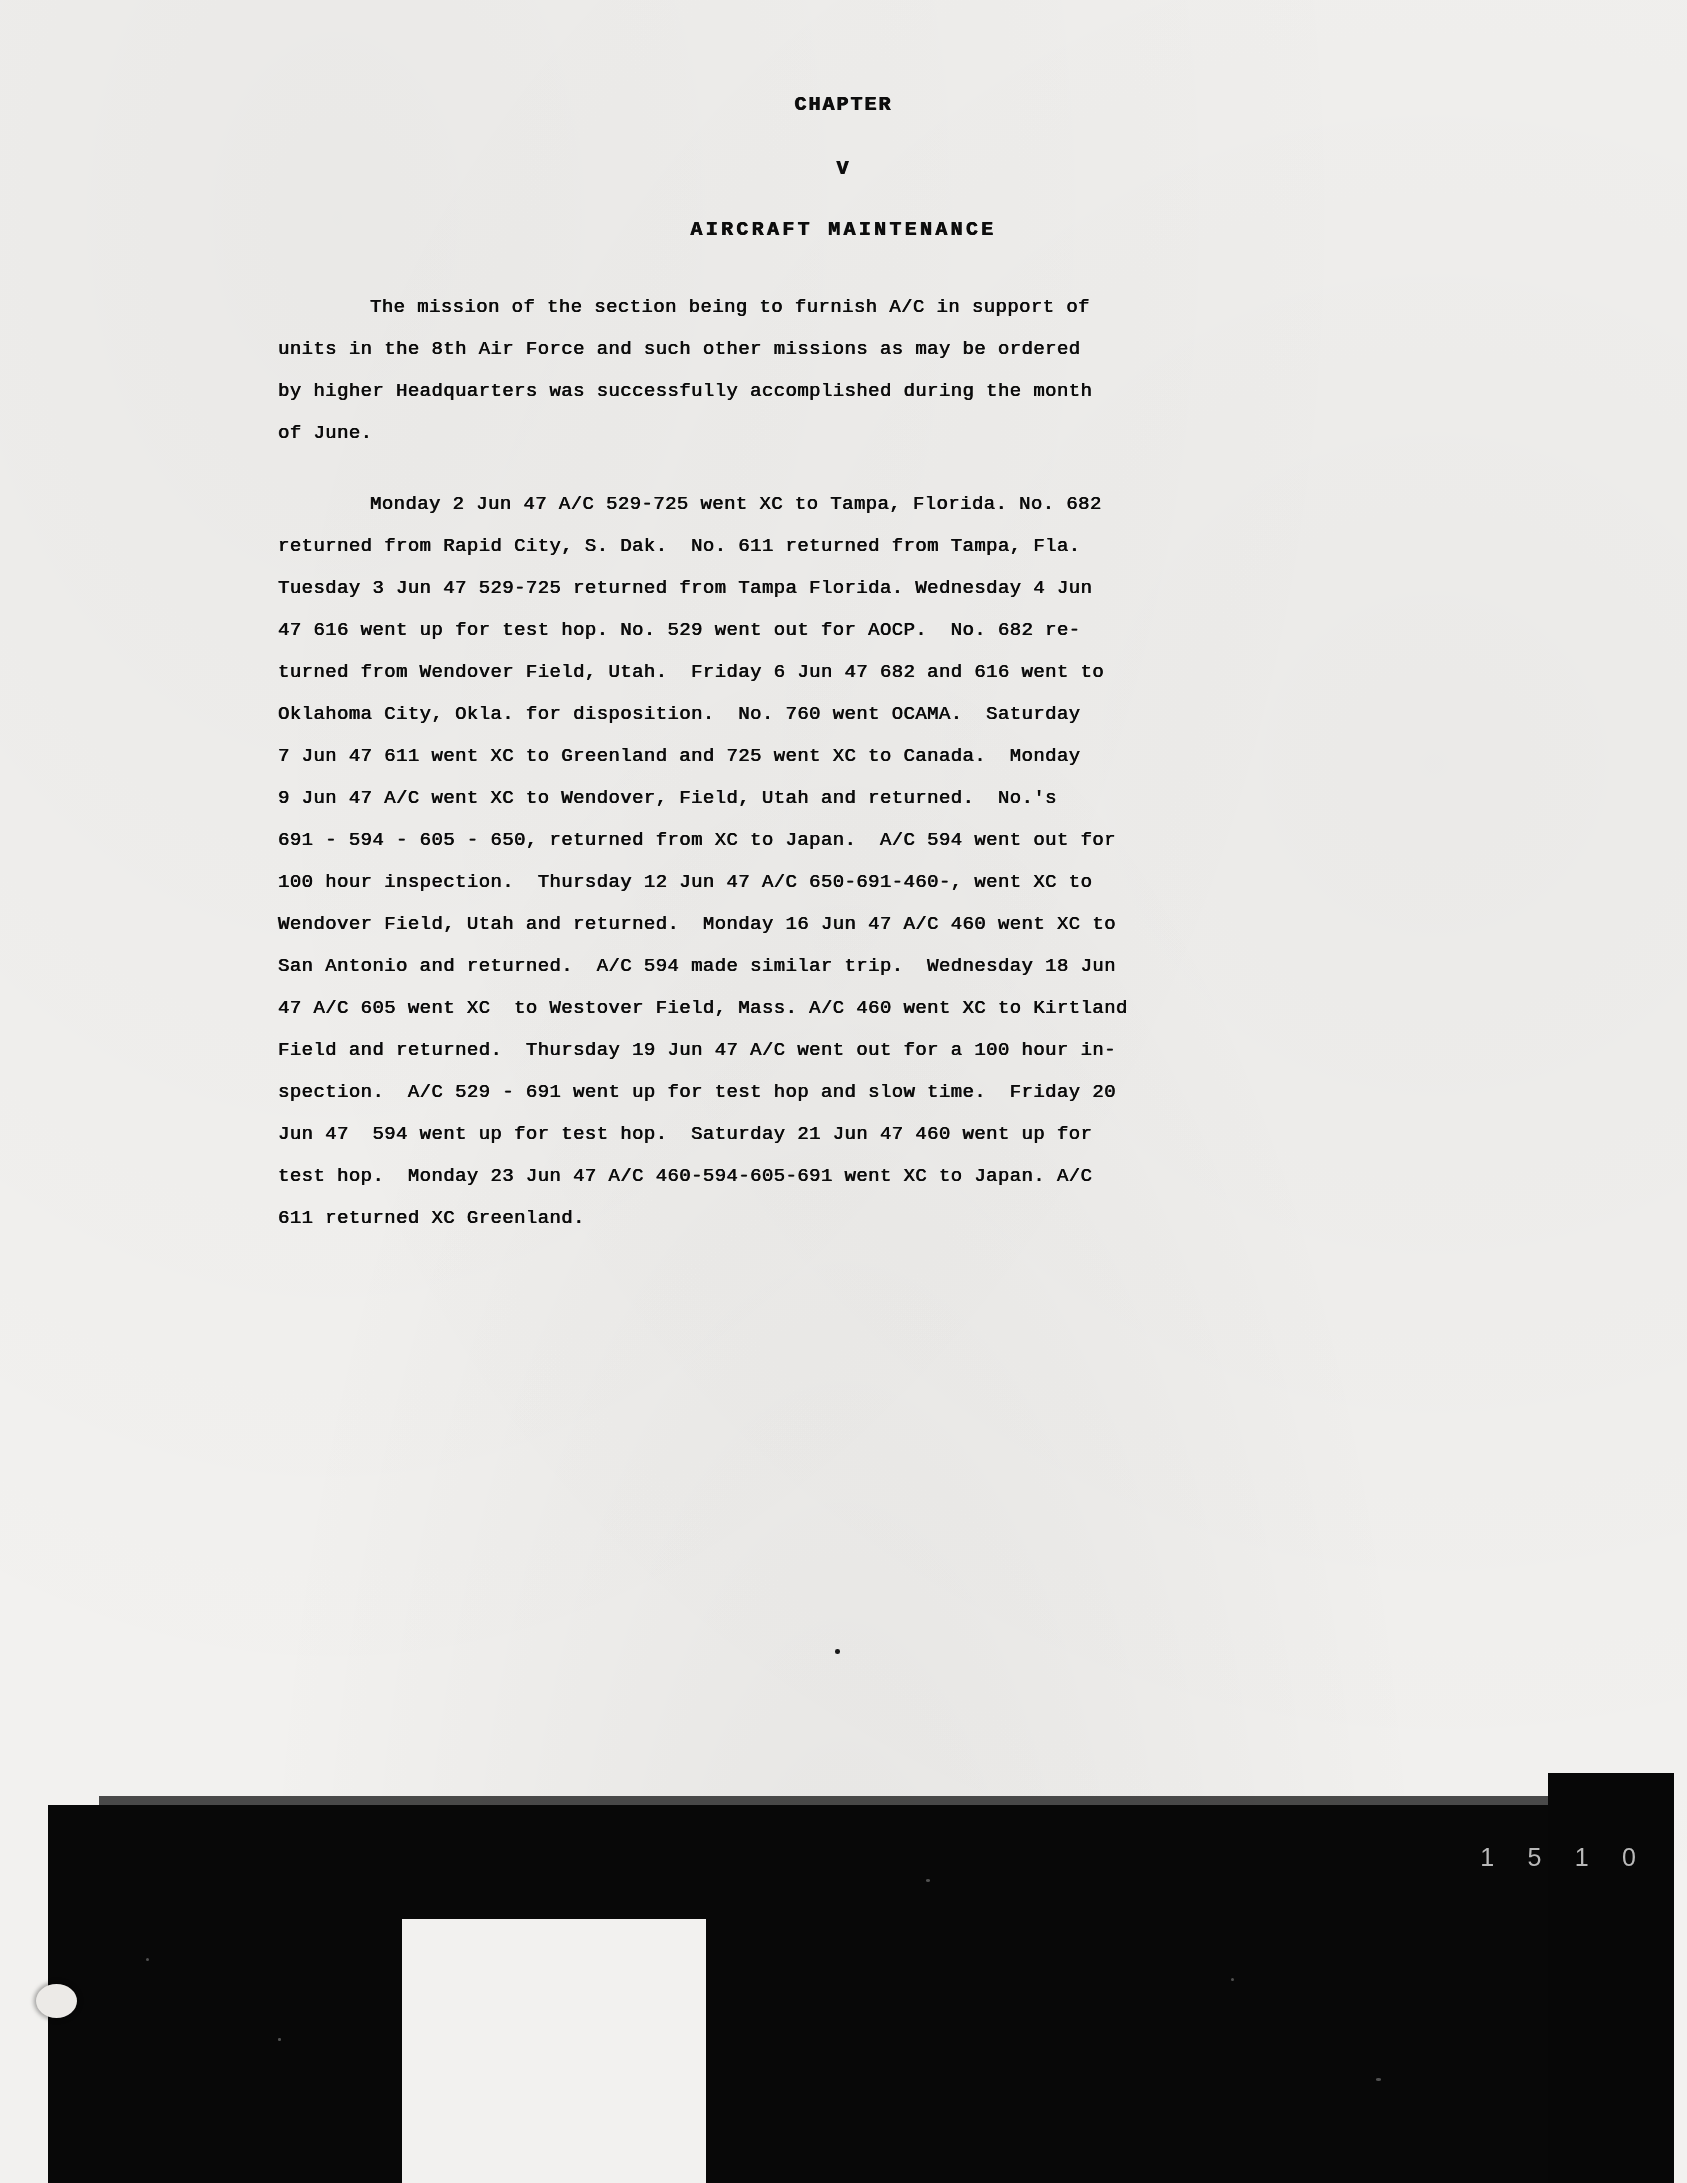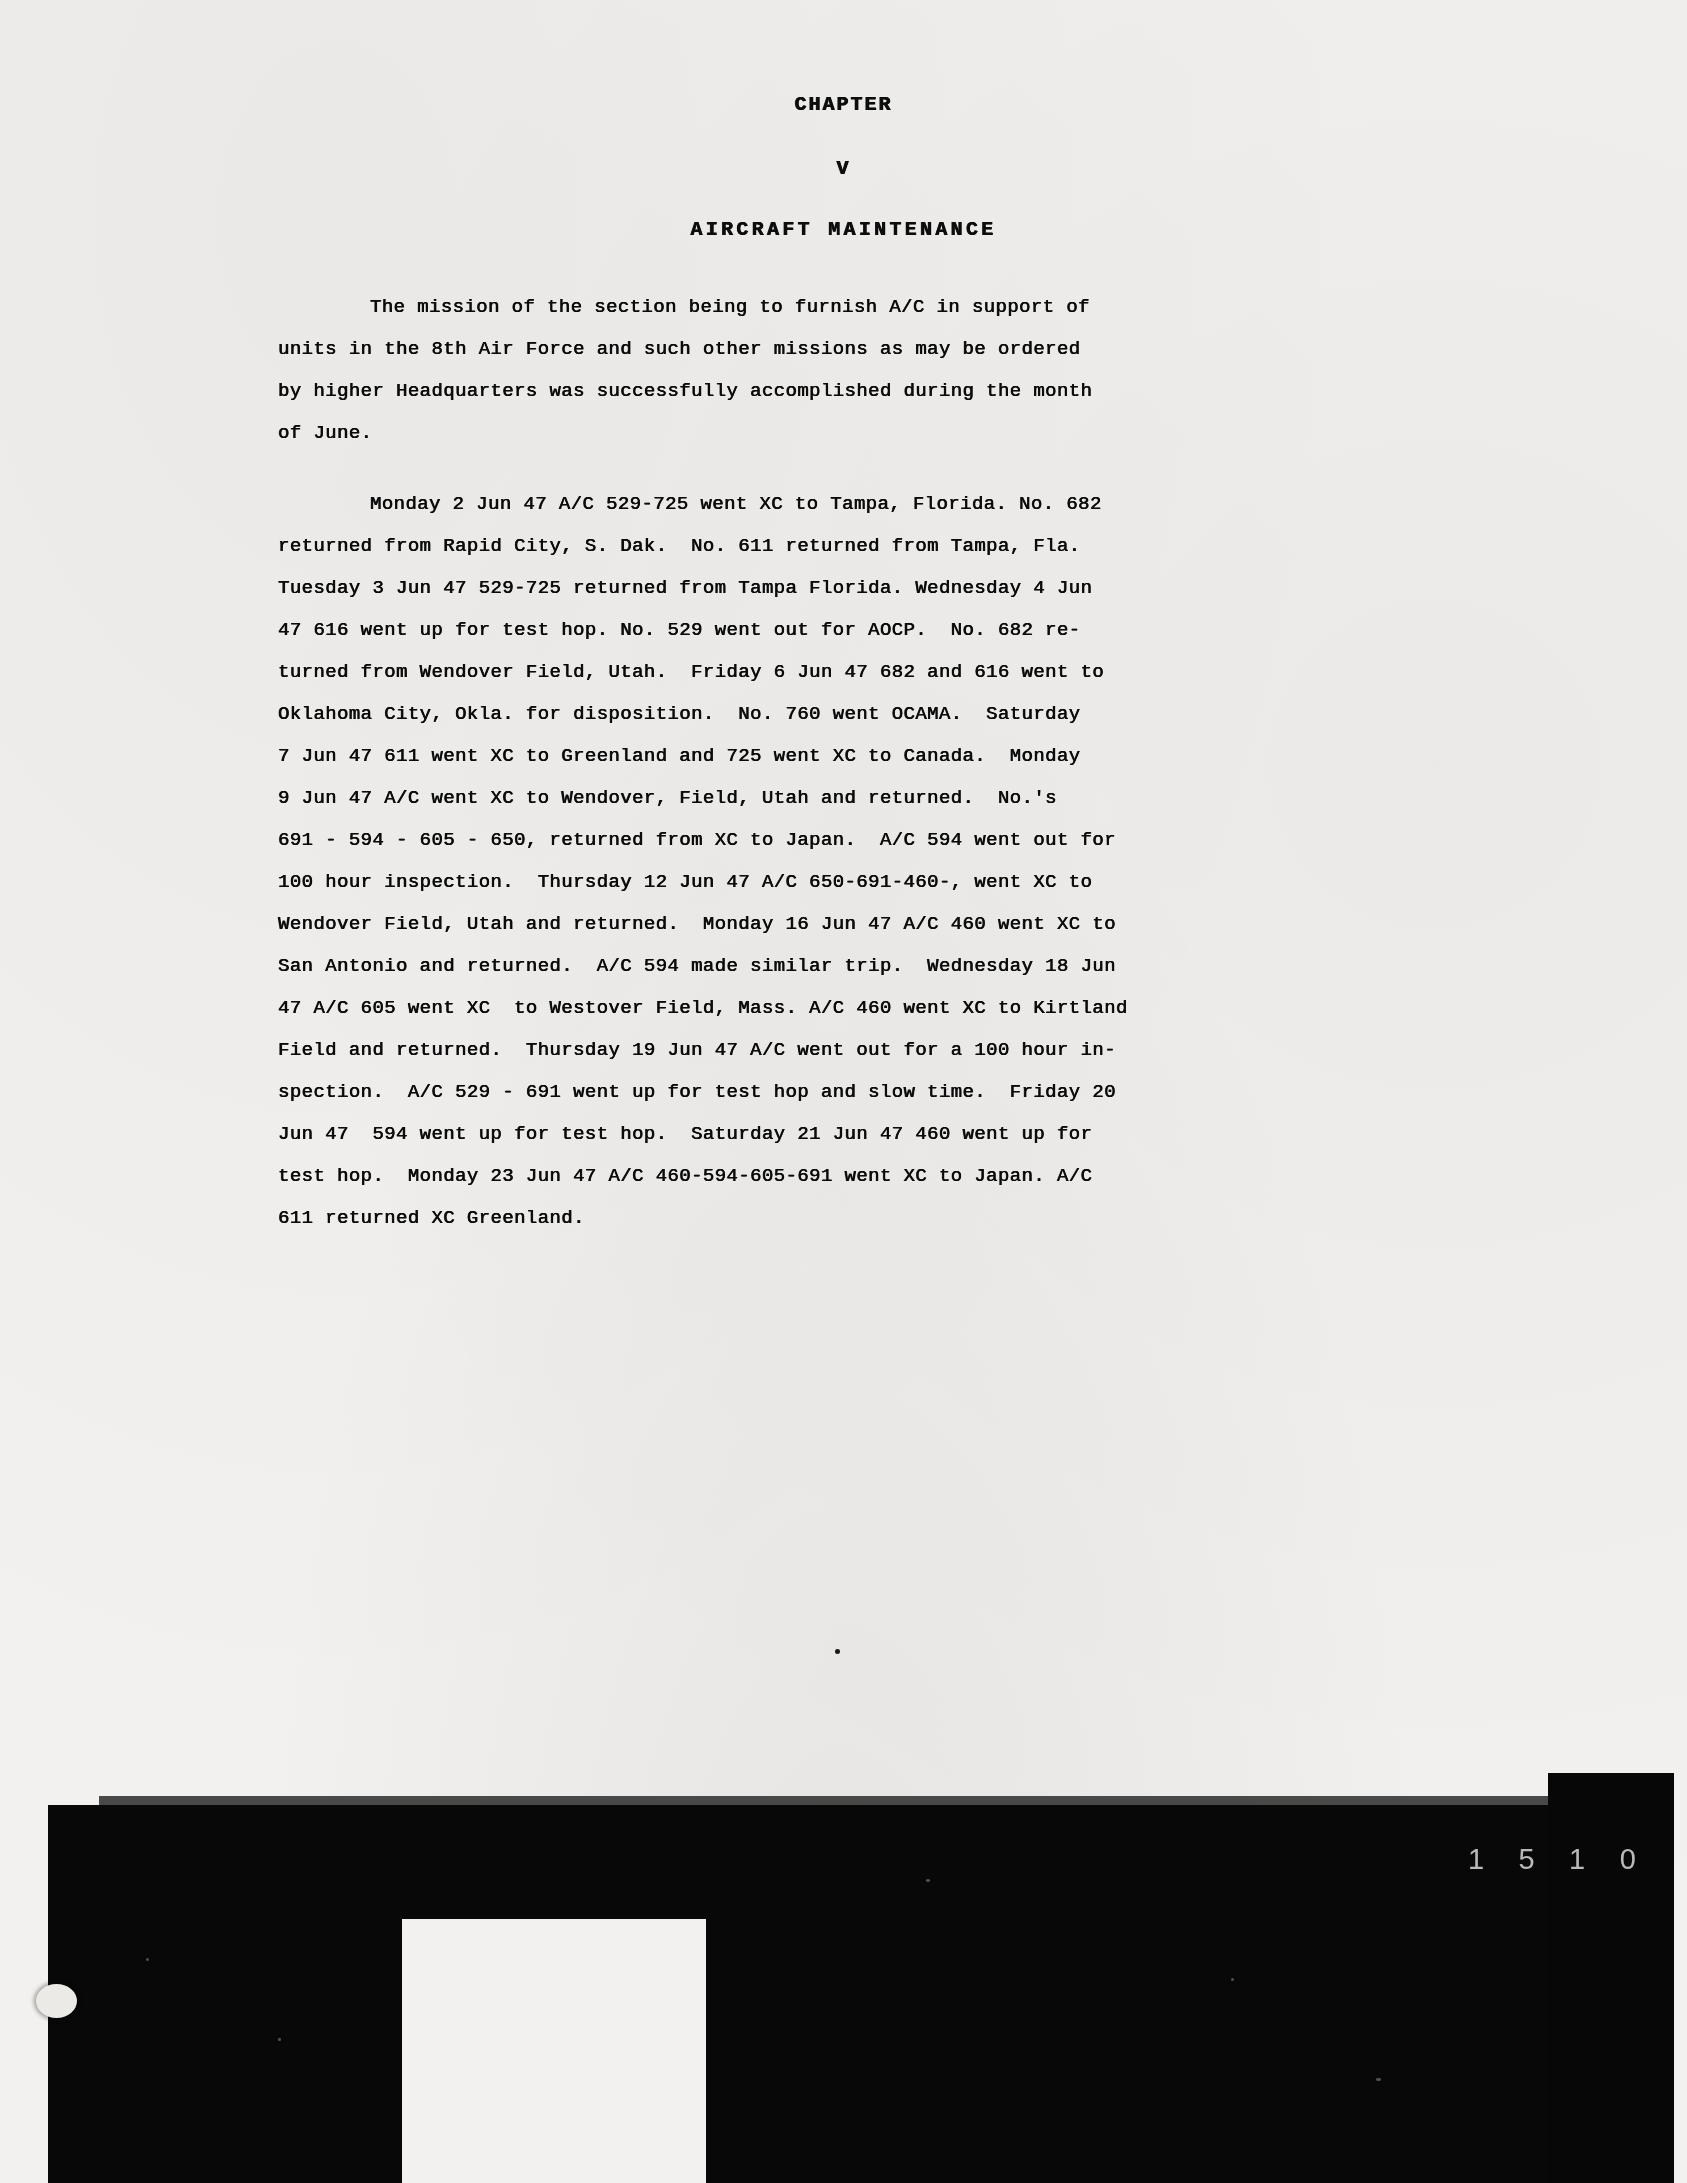--- a/index.html
+++ b/index.html
@@ -134,21 +134,21 @@
     height: 34px;
     border-radius: 50%;
     background: #eceae7;
     box-shadow: 0 0 4px 2px rgba(0,0,0,0.35);
   }
   .frame-number {
     position: absolute;
     right: 38px;
     top: 83px;
     color: #d9d9d9;
-    font-size: 29px;
+    font-size: 25px;
     letter-spacing: 13.2px;
     font-family: "Liberation Sans", sans-serif;
     opacity: 0.85;
   }
   .dust {
     position: absolute;
     background: #9a9a9a;
     opacity: 0.5;
     border-radius: 50%;
   }

